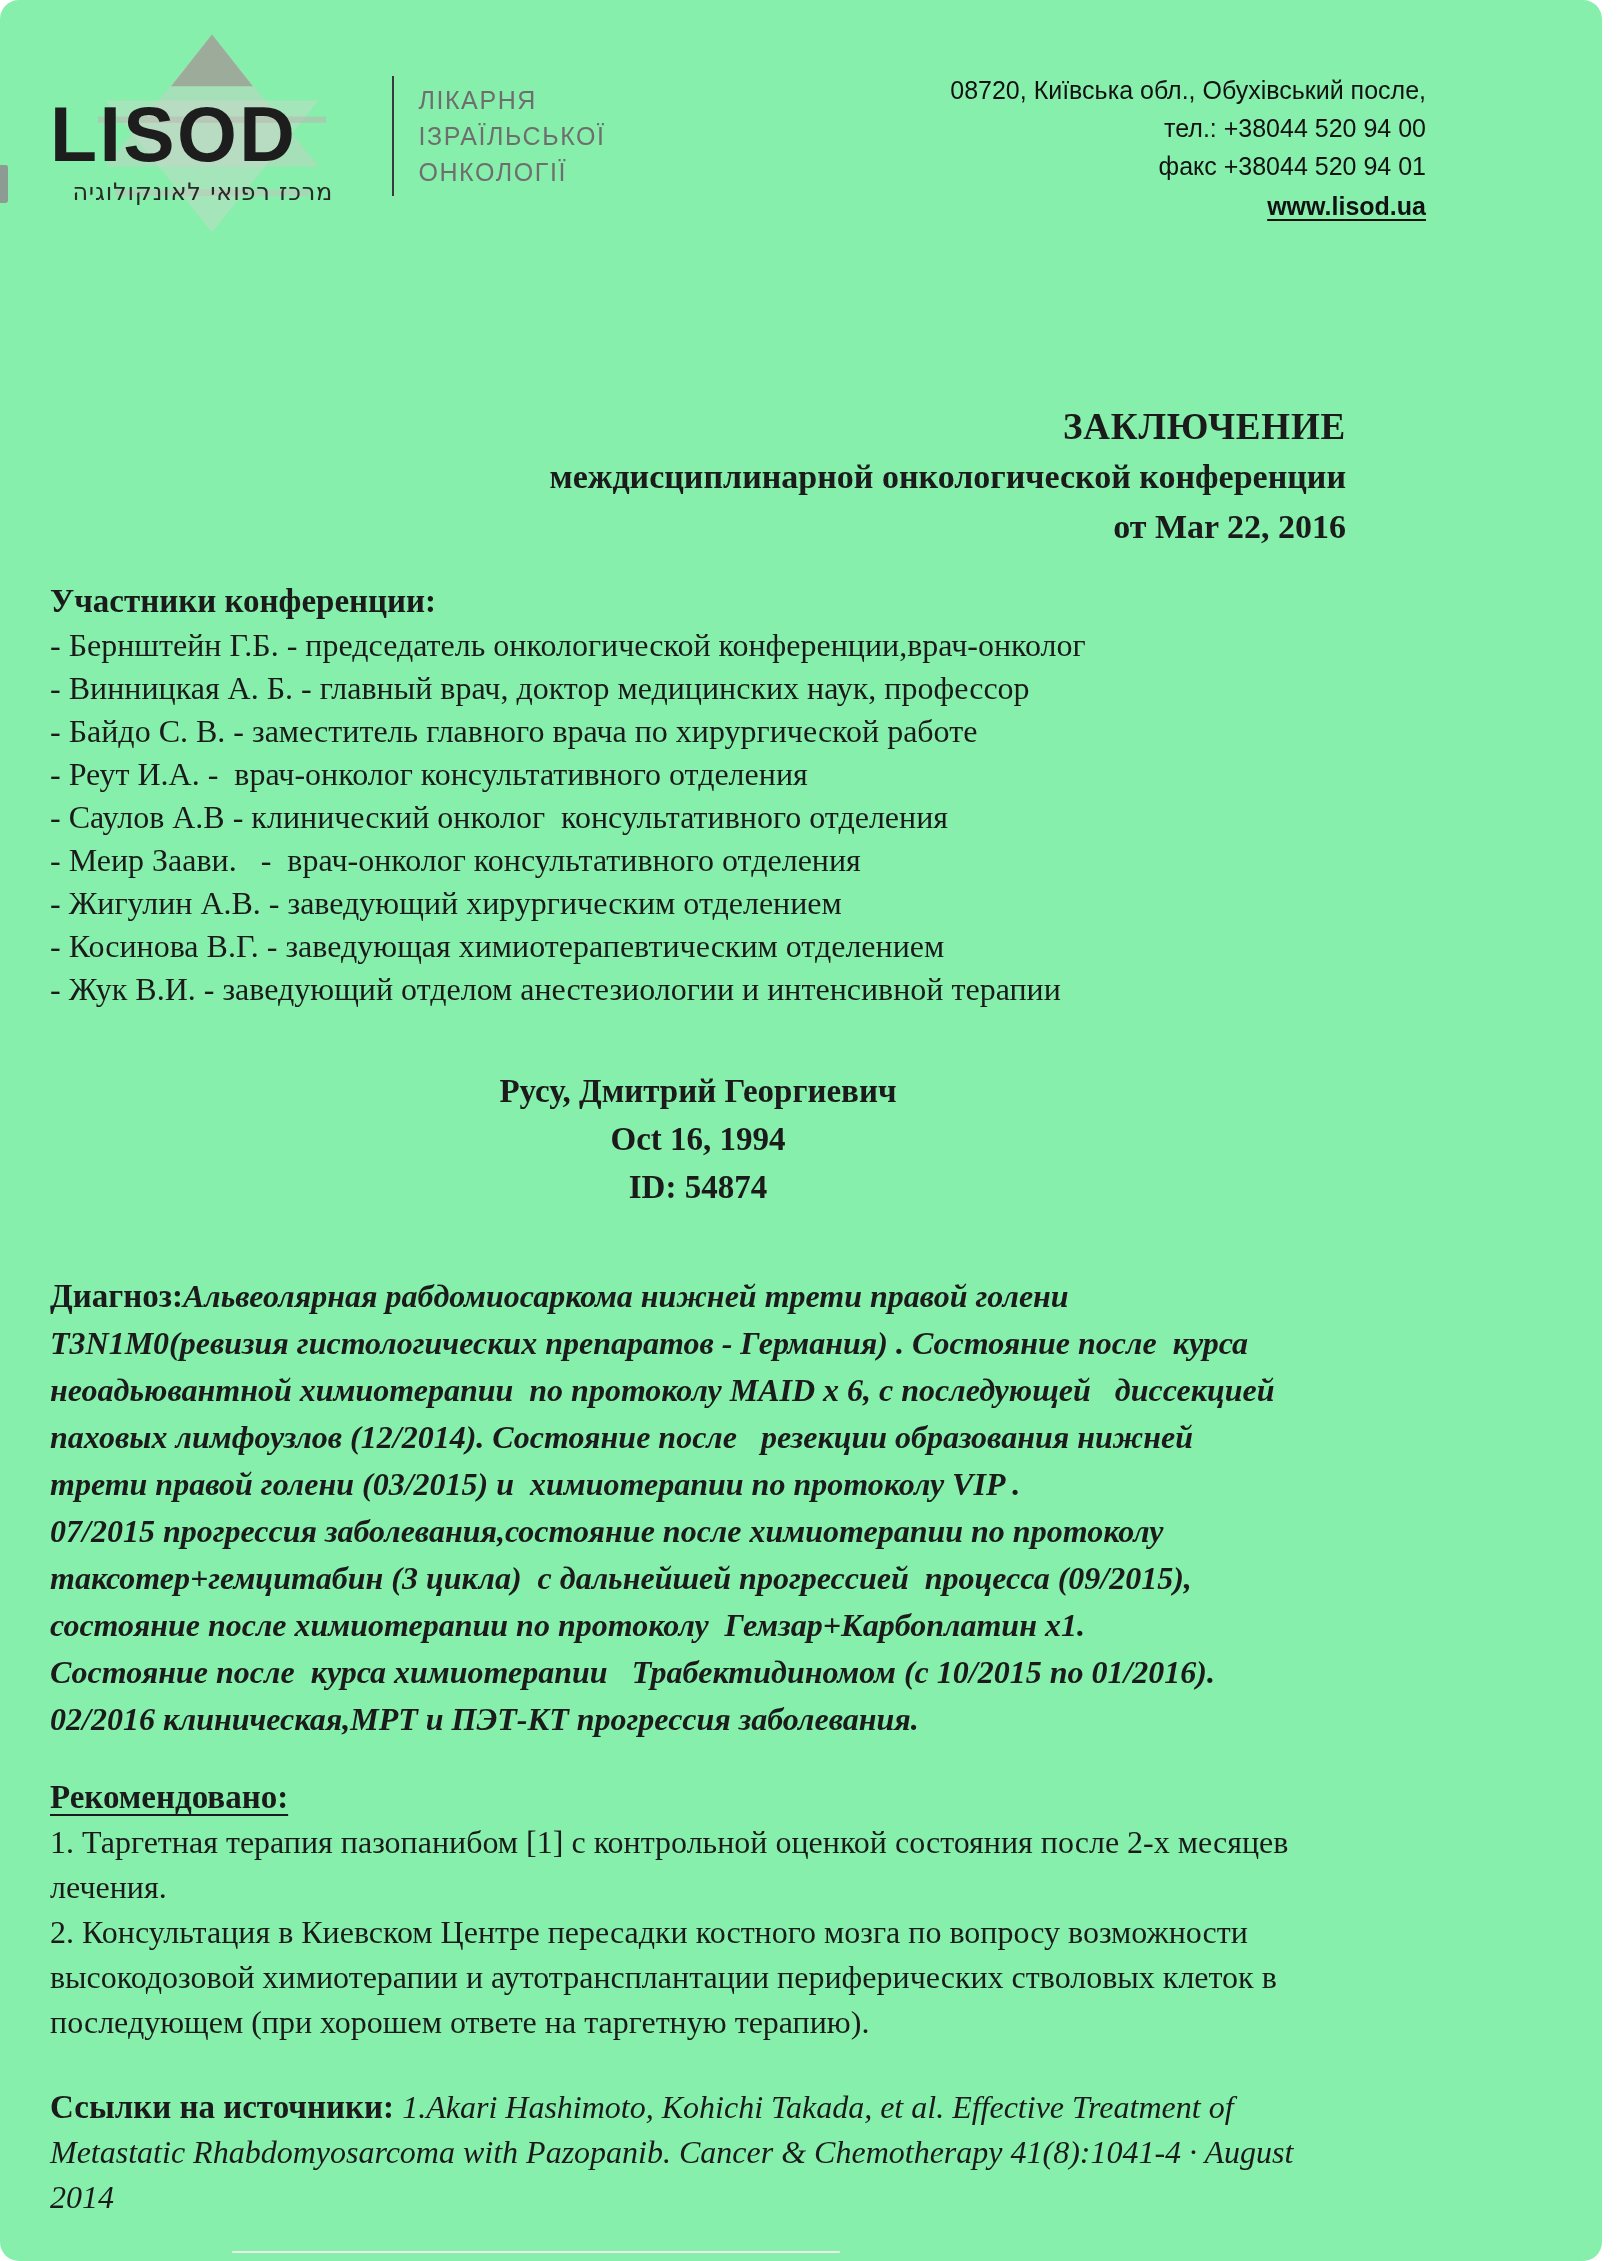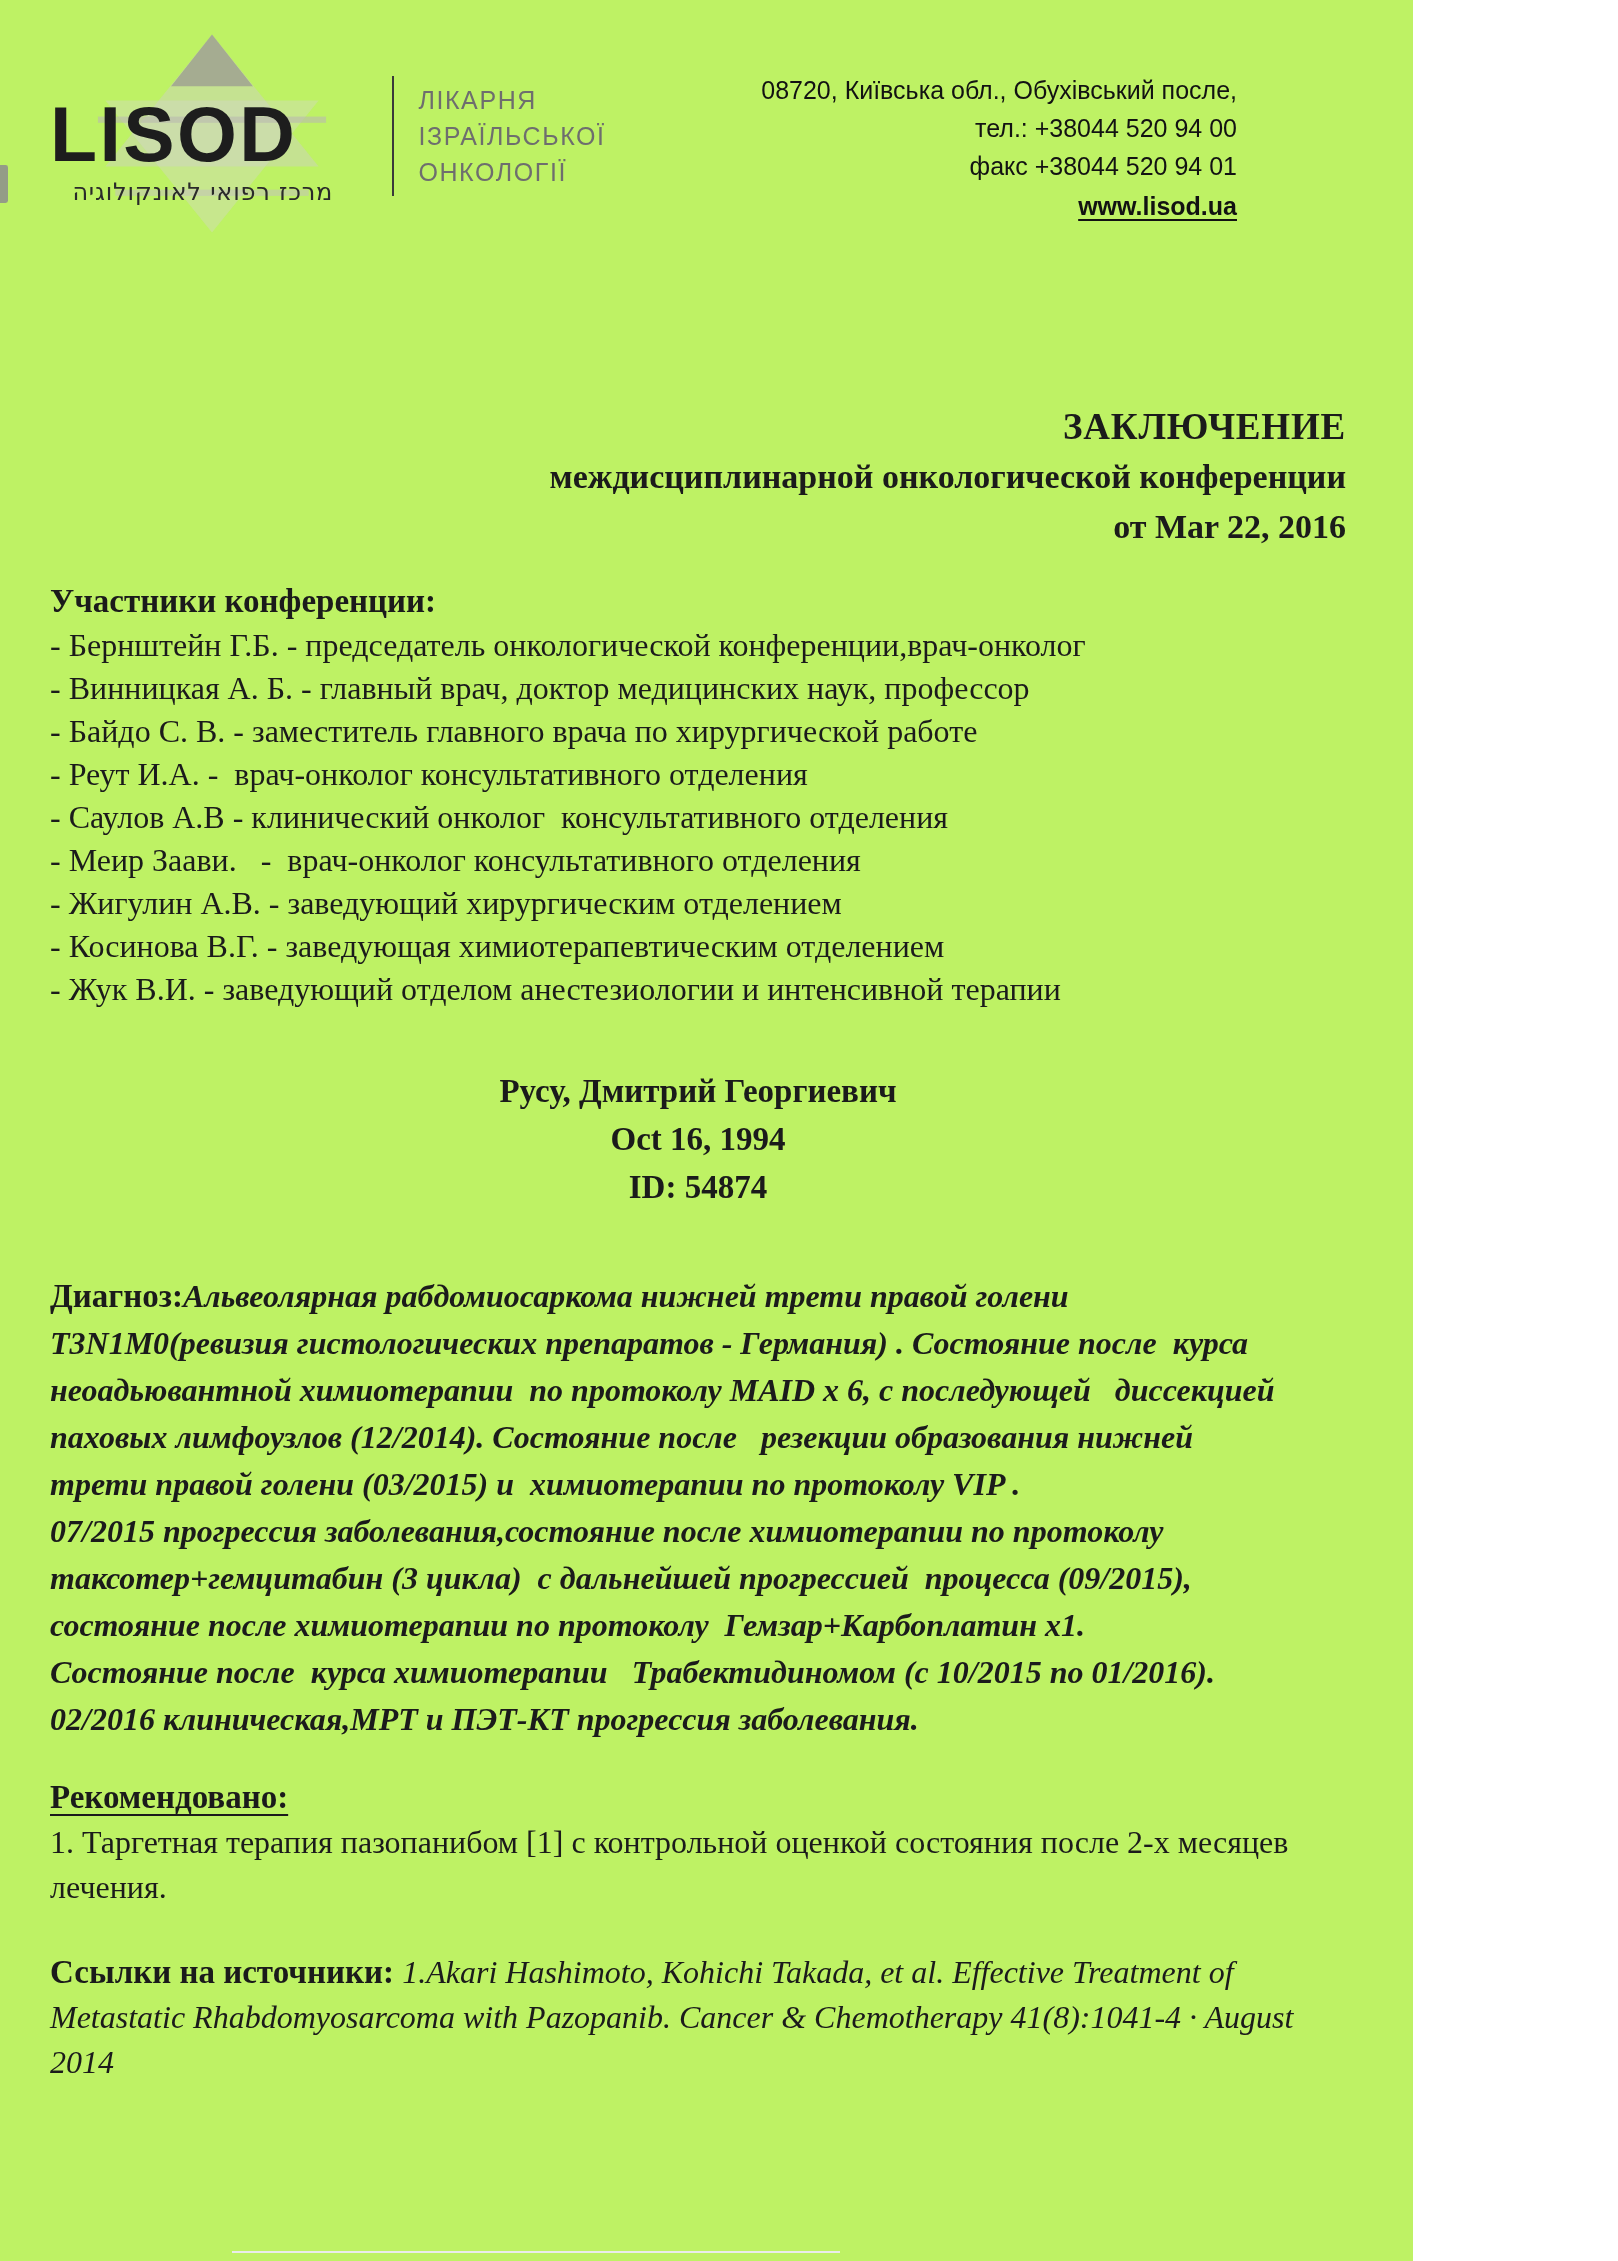--- a/index.html
+++ b/index.html
@@ -2,26 +2,27 @@
 <html lang="ru" style="font-size:12.8px"><head>
 <meta charset="utf-8">
 <style>
   html, body {
     margin: 0;
     padding: 0;
     background: #ffffff;
   }
   .page {
     position: relative;
-    width: 1413px;
+    width: 1602px;
     height: 2261px;
-    background: #bef264;
+    background: #86efac;
     overflow: hidden;
     color: #1b1b1b;
     font-family: "Liberation Serif", "DejaVu Serif", serif;
+    border-radius: 19px;
   }
 
   
   .header {
     display: flex;
     justify-content: space-between;
     align-items: flex-start;
     padding: 29px 176px 0 50px;
     height: 232px;
     box-sizing: border-box;
@@ -262,21 +263,23 @@
 трети правой голени (03/2015) и  химиотерапии по протоколу VIP .
 07/2015 прогрессия заболевания,состояние после химиотерапии по протоколу
 таксотер+гемцитабин (3 цикла)  с дальнейшей прогрессией  процесса (09/2015),
 состояние после химиотерапии по протоколу  Гемзар+Карбоплатин x1.
 Состояние после  курса химиотерапии   Трабектидиномом (с 10/2015 по 01/2016).
 02/2016 клиническая,МРТ и ПЭТ-КТ прогрессия заболевания.</span></p>
 
     <div class="recommendations">
       <div class="sec-heading">Рекомендовано:</div>
       <div class="recommendation-list"><div>1. Таргетная терапия пазопанибом [1] с контрольной оценкой состояния после 2-х месяцев
-лечения.</div></div>
+лечения.</div><div>2. Консультация в Киевском Центре пересадки костного мозга по вопросу возможности
+высокодозовой химиотерапии и аутотрансплантации периферических стволовых клеток в
+последующем (при хорошем ответе на таргетную терапию).</div></div>
     </div>
 
     <p class="references"><span class="label">Ссылки на источники: </span><span class="text">1.Akari Hashimoto, Kohichi Takada, et al. Effective Treatment of
 Metastatic Rhabdomyosarcoma with Pazopanib. Cancer &amp; Chemotherapy 41(8):1041-4 · August
 2014</span></p>
 
   </div>
 
   <div class="scan-line-bottom"></div>
 </div>

